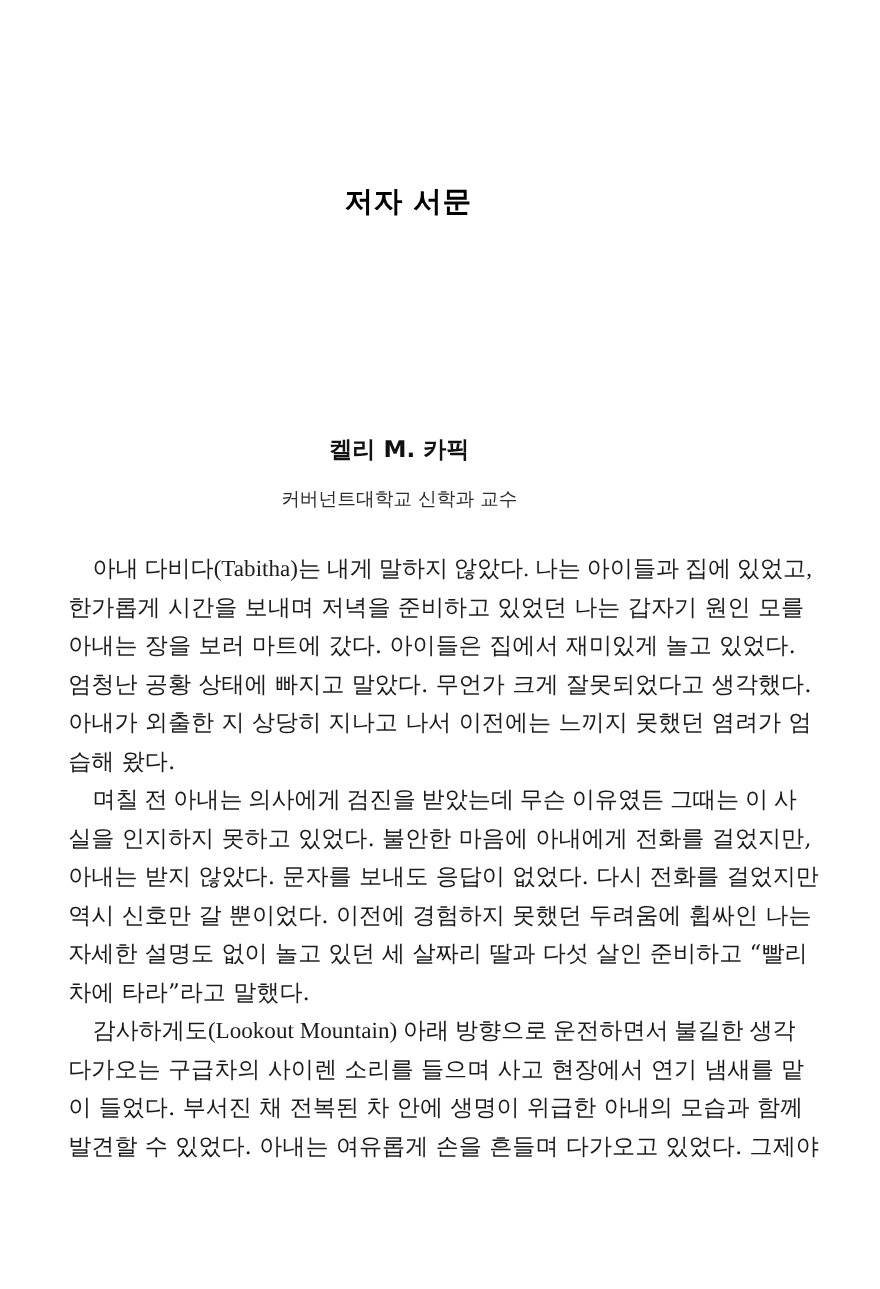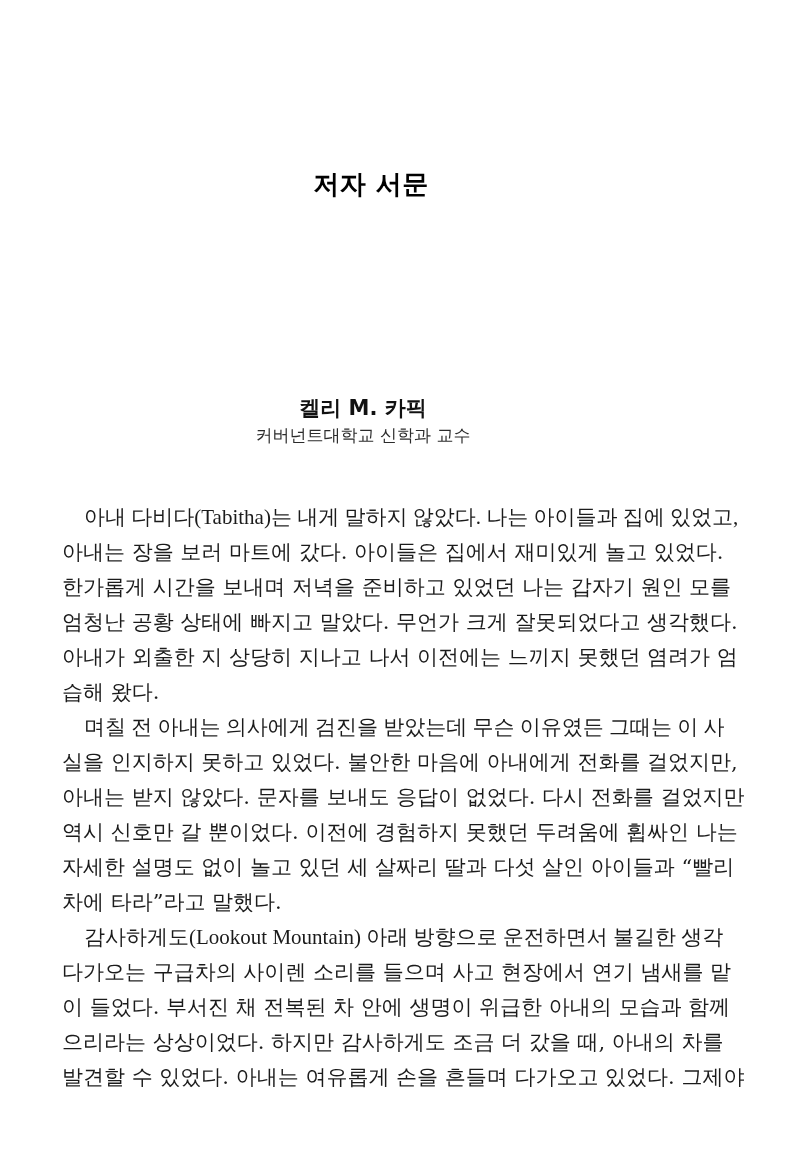--- a/index.html
+++ b/index.html
@@ -37,21 +37,21 @@
     text-align: center;
   }
   .author-name {
     font-family: "DejaVu Sans", "Liberation Sans", sans-serif;
     font-weight: 700;
     font-size: 21px;
     line-height: 26px;
     color: #111111;
   }
   .author-affiliation {
-    margin-top: 3px;
+    margin-top: 22px;
     font-size: 17px;
     line-height: 22px;
     color: #2b2b2b;
   }
   .body-text {
     position: absolute;
     top: 500px;
     left: 62px;
     width: 618px;
     font-size: 21px;
@@ -83,35 +83,34 @@
   <h1 class="chapter-title">저자 서문</h1>
 
   <div class="author-block">
     <div class="author-name">켈리 M. 카픽</div>
     <div class="author-affiliation">커버넌트대학교 신학과 교수</div>
   </div>
 
   <div class="body-text">
       <div class="paragraph">
         <div class="body-line indent">아내 다비다(Tabitha)는 내게 말하지 않았다. 나는 아이들과 집에 있었고,</div>
+        <div class="body-line">한가롭게 시간을 보내며 저녁을 준비하고 있었던 나는 갑자기 원인 모를</div>
         <div class="body-line">아내는 장을 보러 마트에 갔다. 아이들은 집에서 재미있게 놀고 있었다.</div>
-        <div class="body-line">한가롭게 시간을 보내며 저녁을 준비하고 있었던 나는 갑자기 원인 모를</div>
         <div class="body-line">엄청난 공황 상태에 빠지고 말았다. 무언가 크게 잘못되었다고 생각했다.</div>
         <div class="body-line">아내가 외출한 지 상당히 지나고 나서 이전에는 느끼지 못했던 염려가 엄</div>
         <div class="body-line para-end">습해 왔다.</div>
       </div>
       <div class="paragraph">
         <div class="body-line indent">며칠 전 아내는 의사에게 검진을 받았는데 무슨 이유였든 그때는 이 사</div>
         <div class="body-line">실을 인지하지 못하고 있었다. 불안한 마음에 아내에게 전화를 걸었지만,</div>
         <div class="body-line">아내는 받지 않았다. 문자를 보내도 응답이 없었다. 다시 전화를 걸었지만</div>
         <div class="body-line">역시 신호만 갈 뿐이었다. 이전에 경험하지 못했던 두려움에 휩싸인 나는</div>
-        <div class="body-line">자세한 설명도 없이 놀고 있던 세 살짜리 딸과 다섯 살인 아이들과 “빨리</div>
+        <div class="body-line">자세한 설명도 없이 놀고 있던 세 살짜리 딸과 다섯 살인 준비하고 “빨리</div>
         <div class="body-line para-end">차에 타라”라고 말했다.</div>
       </div>
       <div class="paragraph">
         <div class="body-line indent">감사하게도(Lookout Mountain) 아래 방향으로 운전하면서 불길한 생각</div>
         <div class="body-line">다가오는 구급차의 사이렌 소리를 들으며 사고 현장에서 연기 냄새를 맡</div>
         <div class="body-line">이 들었다. 부서진 채 전복된 차 안에 생명이 위급한 아내의 모습과 함께</div>
-        <div class="body-line">으리라는 상상이었다. 하지만 감사하게도 조금 더 갔을 때, 아내의 차를</div>
         <div class="body-line">발견할 수 있었다. 아내는 여유롭게 손을 흔들며 다가오고 있었다. 그제야</div>
       </div>
     </div>
 </div>
 
 </body></html>

